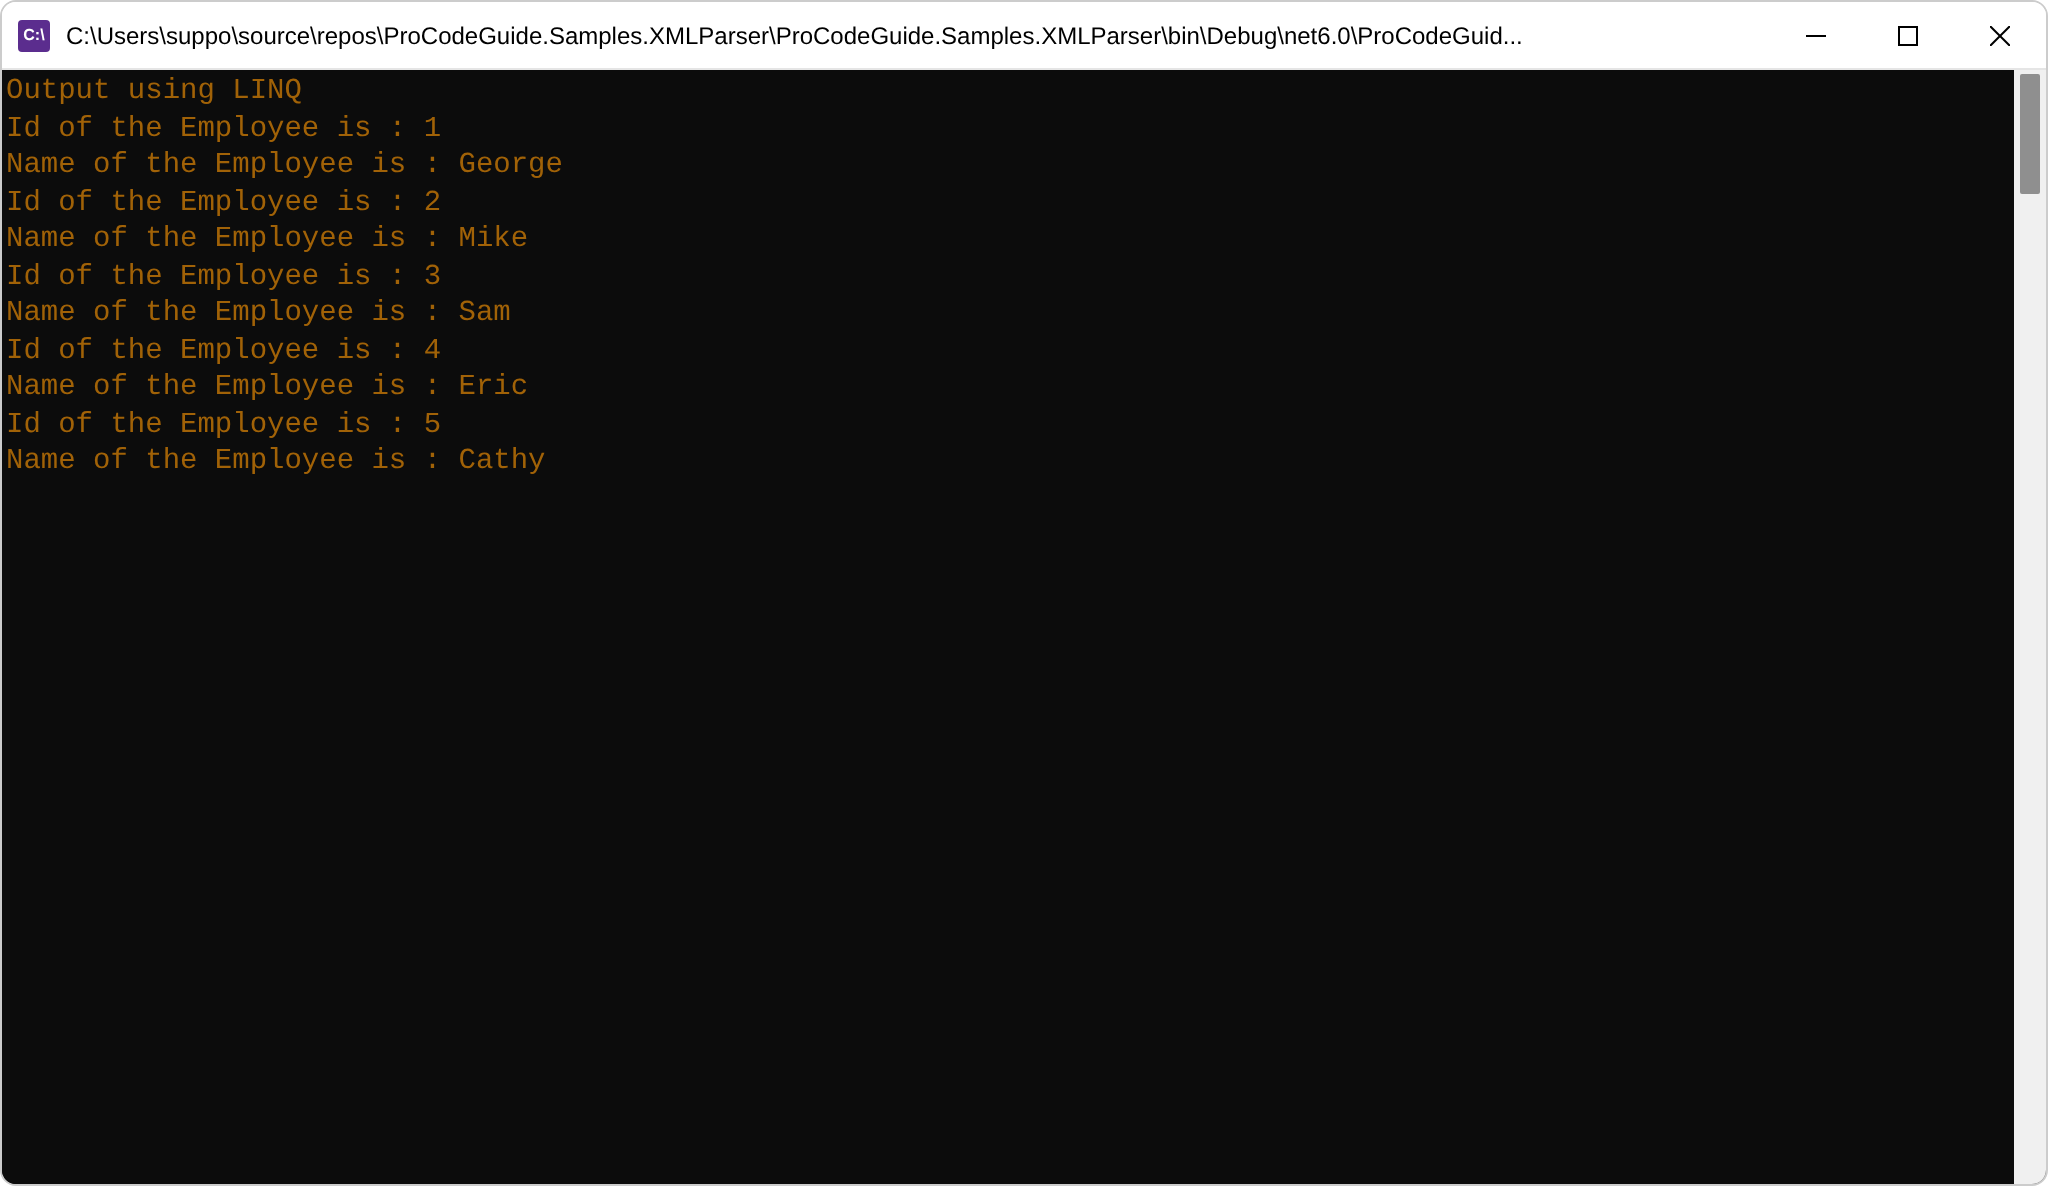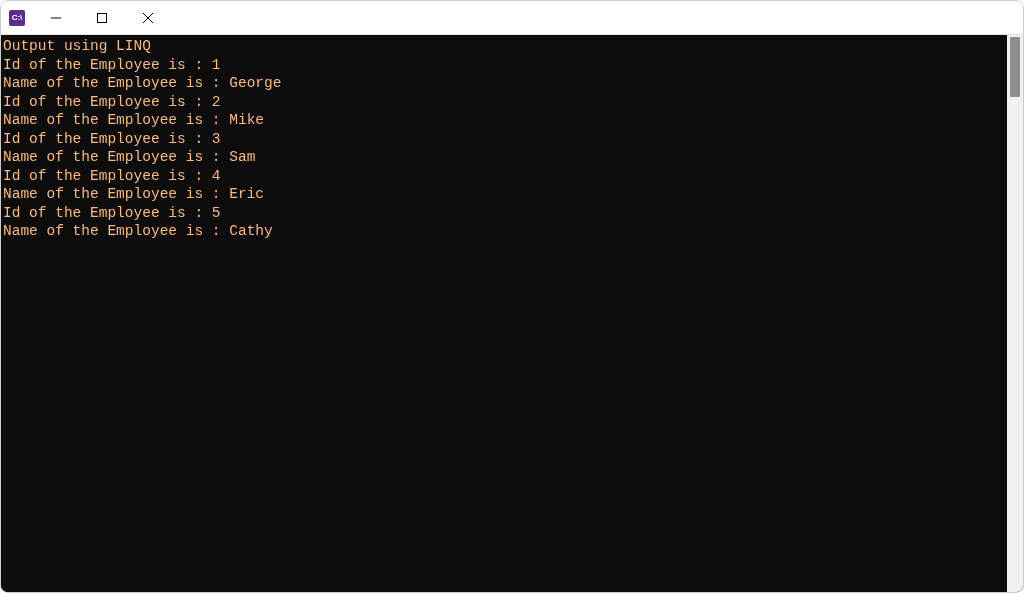--- a/index.html
+++ b/index.html
@@ -86,21 +86,21 @@
     .content-wrap {
       flex: 1;
       display: flex;
       background: #0c0c0c;
       overflow: hidden;
     }
 
     .console {
       flex: 1;
       background: #0c0c0c;
-      color: #fdba74;
+      color: #a16207;
       font-family: Consolas, "Courier New", monospace;
       font-size: 14.5px;
       line-height: 18.5px;
       padding: 2px 0 0 2px;
       white-space: pre;
       overflow: hidden;
     }
 
     .scrollbar-track {
       width: 16px;
@@ -121,20 +121,21 @@
     .console-line {
       display: block;
     }
   </style>
 </head>
 <body>
 
 <div class="window">
   <div class="titlebar">
     <div class="app-icon">C:\</div>
+    <div class="title-text">C:\Users\suppo\source\repos\ProCodeGuide.Samples.XMLParser\ProCodeGuide.Samples.XMLParser\bin\Debug\net6.0\ProCodeGuid...</div>
     <div class="window-controls">
       <div class="win-btn">
         <svg viewBox="0 0 10 10">
             <line x1="0" y1="5" x2="10" y2="5" stroke="#000" stroke-width="1"></line>
           </svg>
       </div>
       <div class="win-btn">
         <svg viewBox="0 0 10 10">
             <rect x="0.5" y="0.5" width="9" height="9" fill="none" stroke="#000" stroke-width="1"></rect>
           </svg>

